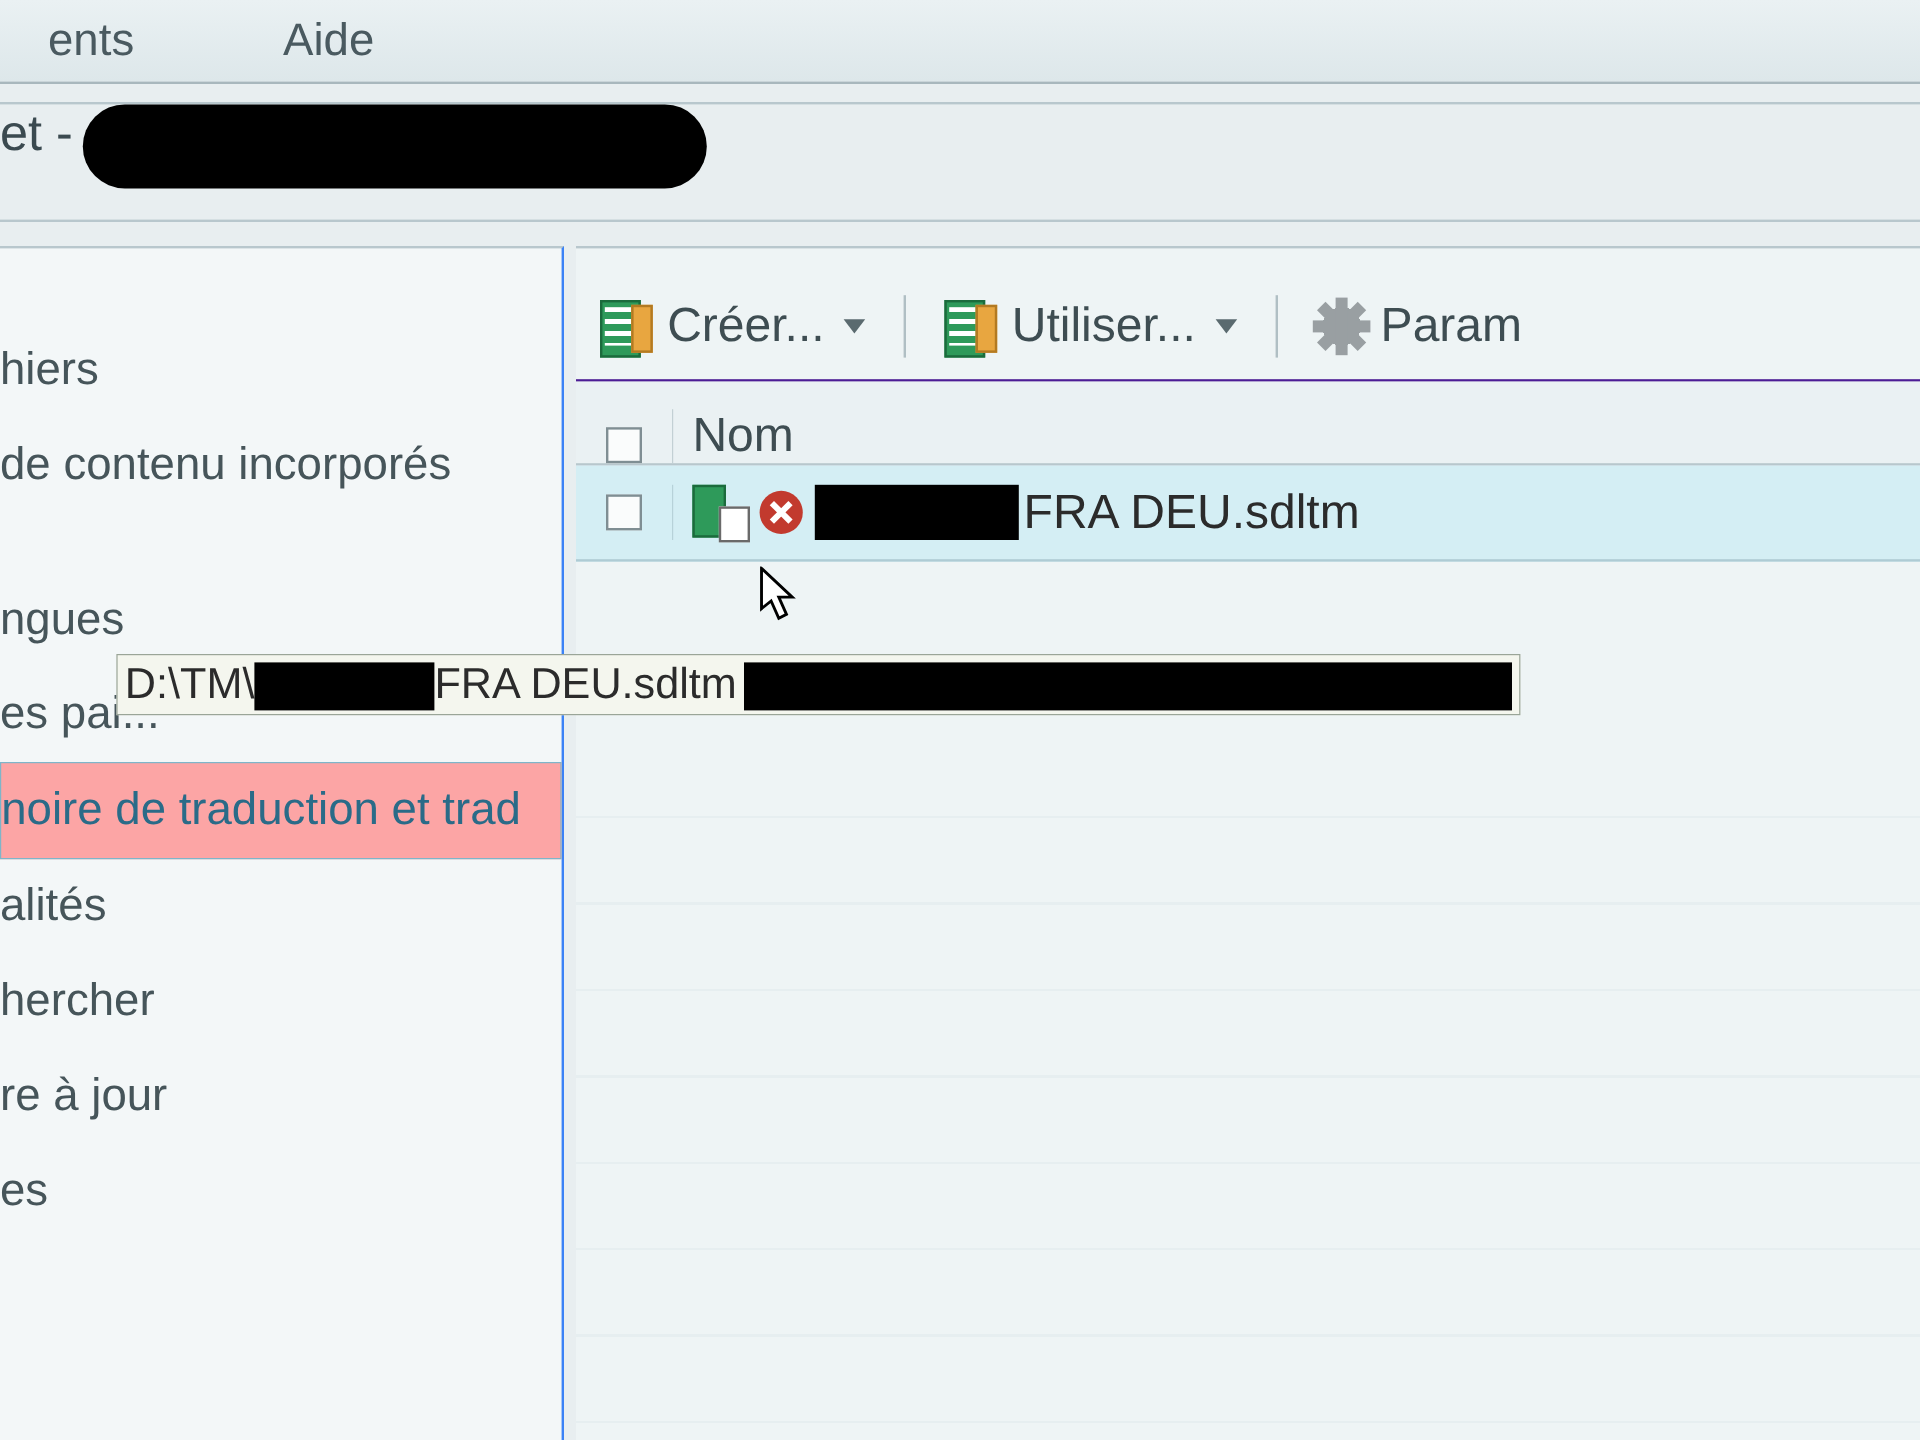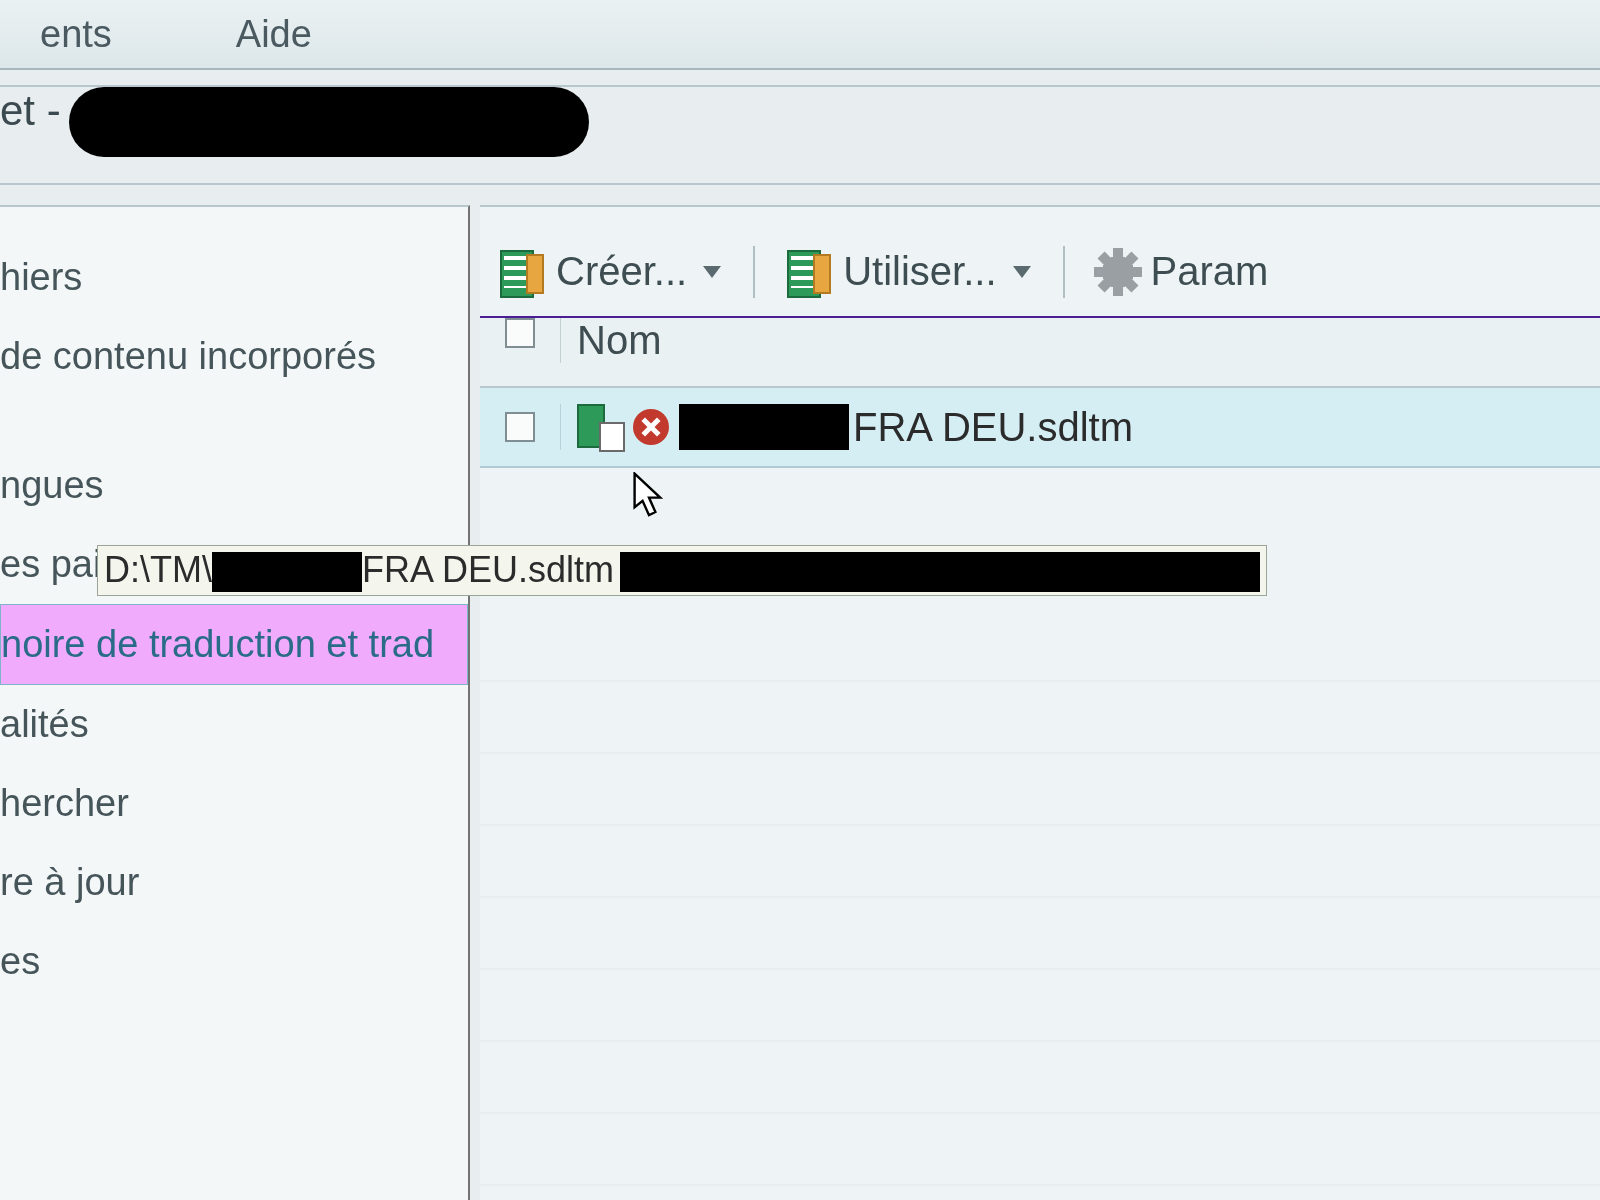--- a/index.html
+++ b/index.html
@@ -54,33 +54,33 @@
     margin-left: 8px;
   }
 
   
   .sidebar {
     position: absolute;
     top: 205px; left: 0;
     width: 470px;
     bottom: 0;
     background: #f3f7f8;
-    border-right: 2px solid #737373;
+    border-right: 2px solid #3b82f6;
     border-top: 2px solid #b8c7cd;
-    padding-top: 31px;
+    padding-top: 62px;
   }
   .sidebar-item {
     font-size: 38px;
     color: #46555a;
     padding: 18px 6px 18px 0;
     white-space: nowrap;
     overflow: hidden;
   }
   .sidebar-item.selected {
-    background: #f0abfc;
+    background: #fca5a5;
     color: #2a6b88;
     border: 1px solid #7eb5c9;
   }
 
   
   .tooltip {
     position: absolute;
     top: 545px; left: 97px;
     background: #f4f6ee;
     border: 1px solid #9aa598;
@@ -182,21 +182,21 @@
   .icon-gear .d1, .icon-gear .d2 {
     position: absolute; left:50%; top:50%;
     width: 48px; height: 10px; background:#999fa2;
   }
   .icon-gear .d1 { transform: translate(-50%,-50%) rotate(45deg); }
   .icon-gear .d2 { transform: translate(-50%,-50%) rotate(-45deg); }
 
   
   .table-header {
     display: flex;
-    align-items: flex-start;
+    align-items: flex-end;
     height: 70px;
     border-bottom: 2px solid #b8c7cd;
     background: #eaf1f3;
   }
   .th-check {
     width: 80px;
     display: flex;
     justify-content: center;
   }
   .th-name {

